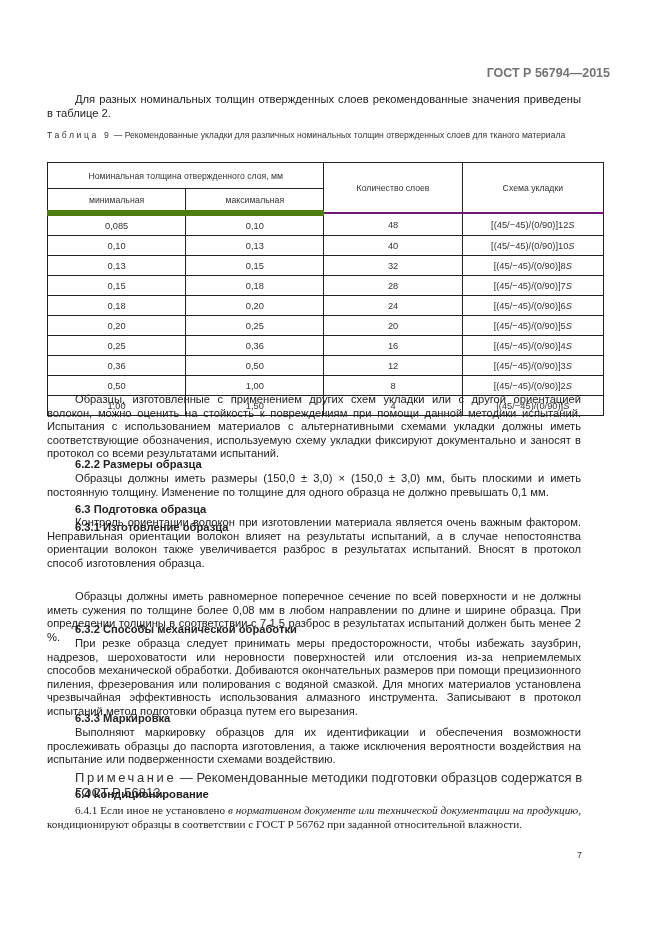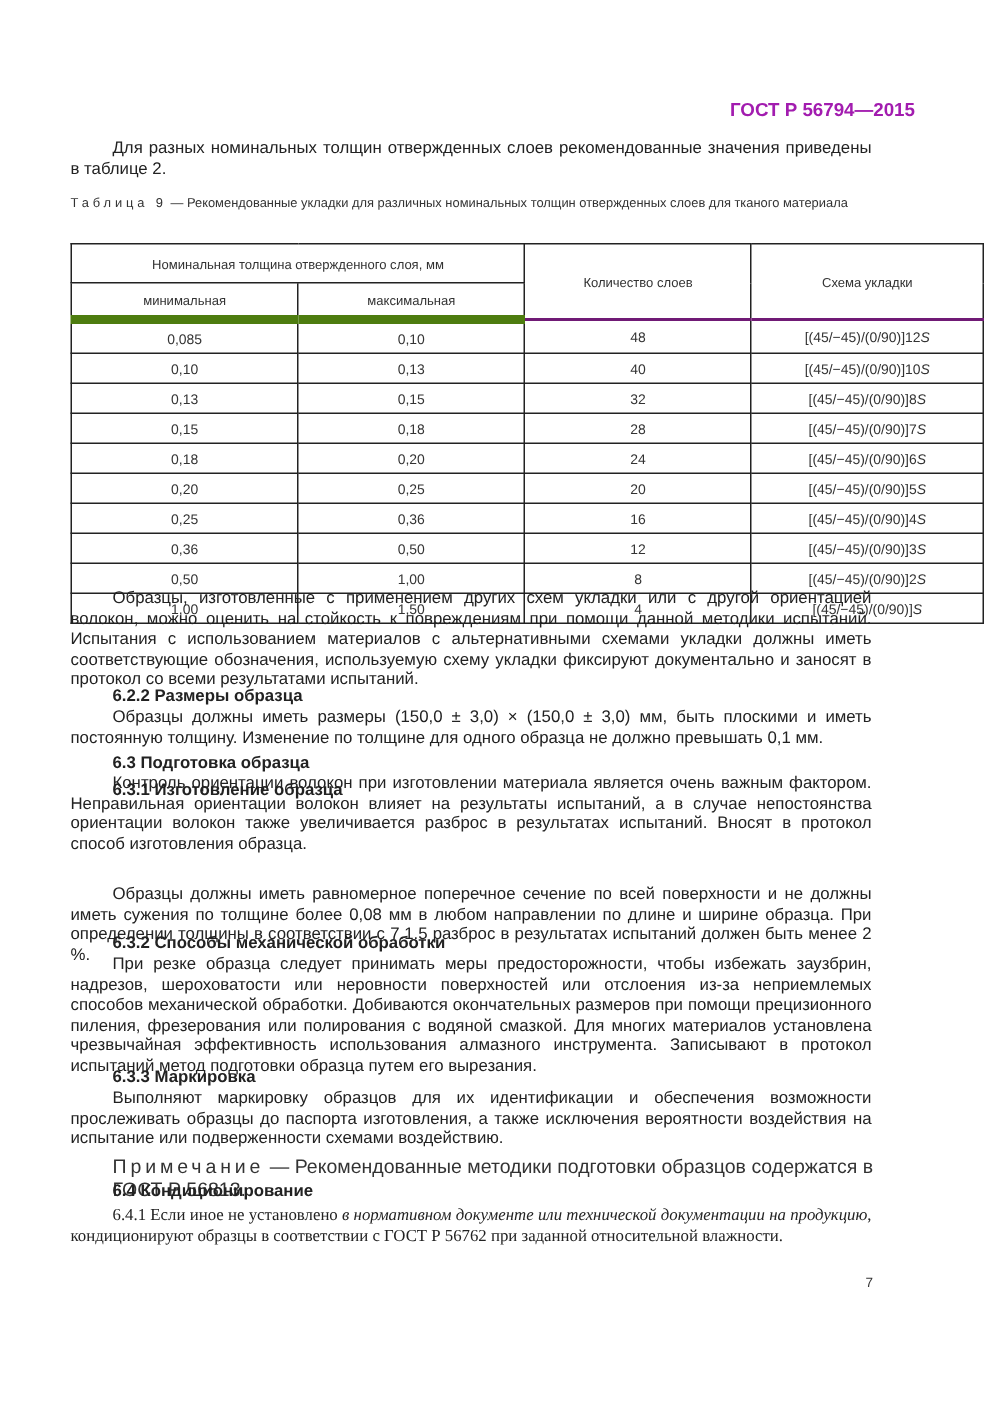--- a/index.html
+++ b/index.html
@@ -2,36 +2,36 @@
 <html><head>
   <meta charset="utf-8">
   <style>
     html, body { margin: 0; padding: 0; background: #ffffff; }
     body {
       width: 661px; height: 936px; position: relative; overflow: hidden;
       font-family: "Liberation Sans", sans-serif; color: #1a1a1a;
     }
     .page-header {
       position: absolute; top: 66px; right: 51px;
-      font-size: 12.5px; font-weight: bold; color: #a21caf;
+      font-size: 12.5px; font-weight: bold; color: #737373;
     }
     .para {
       position: absolute; left: 47px; width: 534px;
       font-size: 11.2px; line-height: 13.5px; text-align: justify;
       color: #222;
     }
     .indent { text-indent: 28px; }
     .caption {
       position: absolute; left: 47px; width: 540px;
       font-size: 8.6px; line-height: 11.5px; color: #333;
     }
     .spaced { letter-spacing: 2.6px; }
     table.data-table {
       position: absolute; left: 47px; top: 162px;
-      width: 609px; border-collapse: collapse;
+      width: 557px; border-collapse: collapse;
       font-size: 8.7px; color: #333;
     }
     table.data-table td, table.data-table th {
       border: 1px solid #222; text-align: center; font-weight: normal;
       padding: 0; height: 19px;
     }
     table.data-table th.h1 { height: 25px; }
     table.data-table th.h2 { height: 21px; }
     table.data-table thead tr:last-child th { border-bottom: 6px solid #4d7c0f; }
     table.data-table thead th.rowspan { border-bottom: 2px solid #701a75; }

